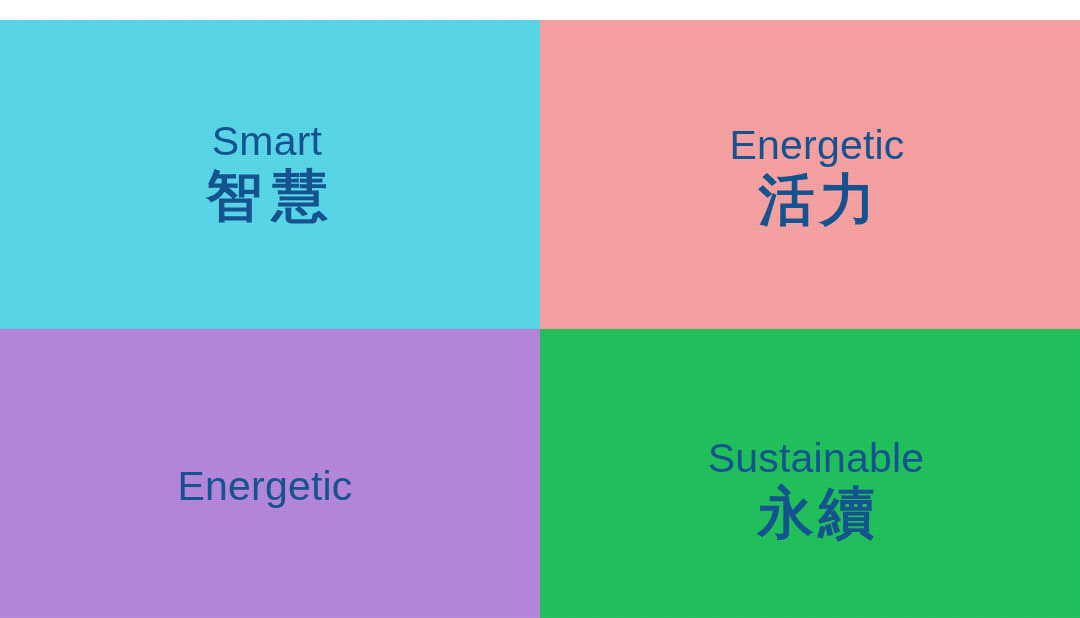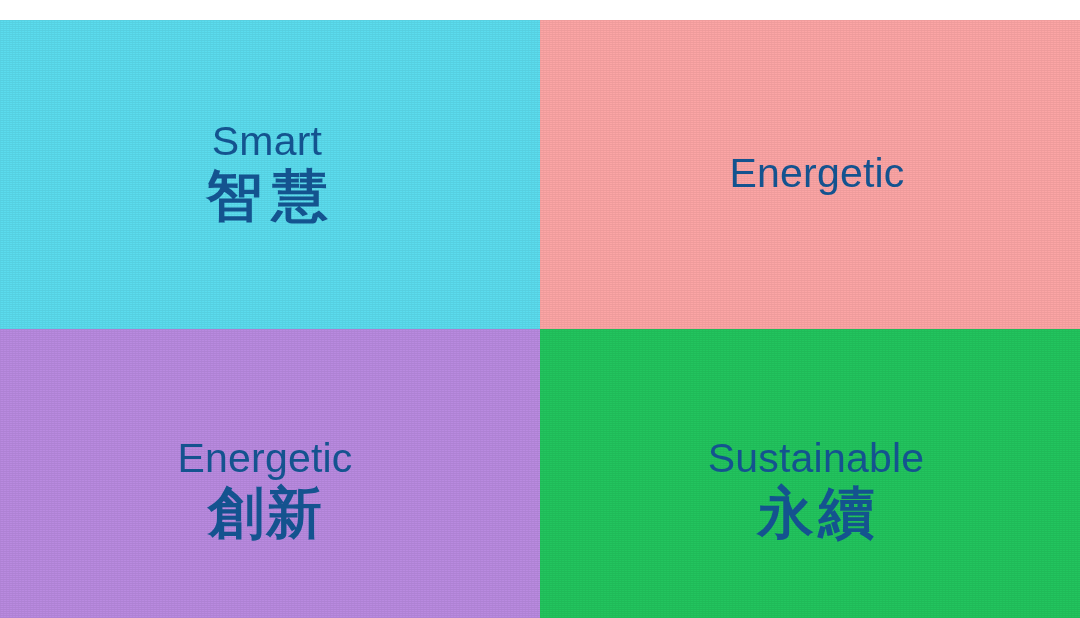--- a/index.html
+++ b/index.html
@@ -90,28 +90,28 @@
     <div class="value-text-block" style="color: rgb(20, 83, 143);">
       <div class="value-label-en">Smart</div>
       <div class="value-label-zh">智慧</div>
     </div>
   </section>
 
   <section class="value-panel panel-energetic" style="background-color: #fca5a5;">
     <div class="panel-texture"></div>
     <div class="value-text-block" style="color: rgb(20, 83, 143);">
       <div class="value-label-en">Energetic</div>
+      <div class="value-label-zh">活力</div>
     </div>
   </section>
 
   <section class="value-panel panel-innovative" style="background-color: rgb(185, 138, 224);">
     <div class="panel-texture"></div>
     <div class="value-text-block" style="color: rgb(20, 83, 143);">
       <div class="value-label-en">Energetic</div>
-      <div class="value-label-zh">創新</div>
     </div>
   </section>
 
   <section class="value-panel panel-sustainable" style="background-color: #22c55e;">
     <div class="panel-texture"></div>
     <div class="value-text-block" style="color: rgb(20, 83, 143);">
       <div class="value-label-en">Sustainable</div>
       <div class="value-label-zh">永續</div>
     </div>
   </section>

